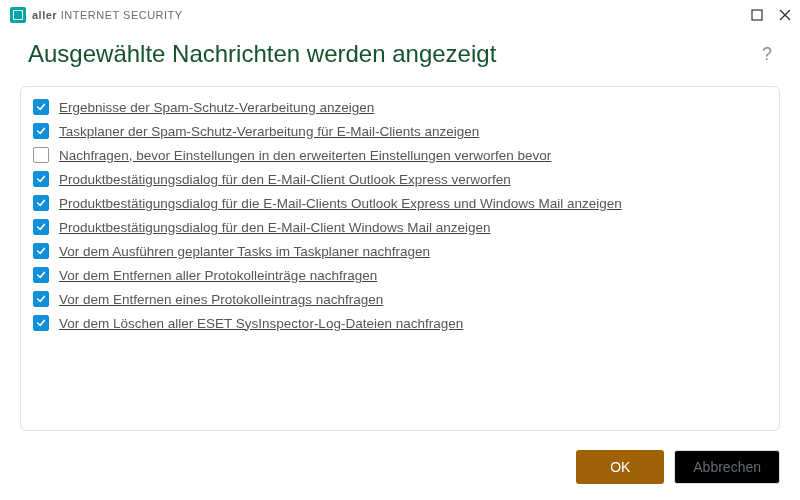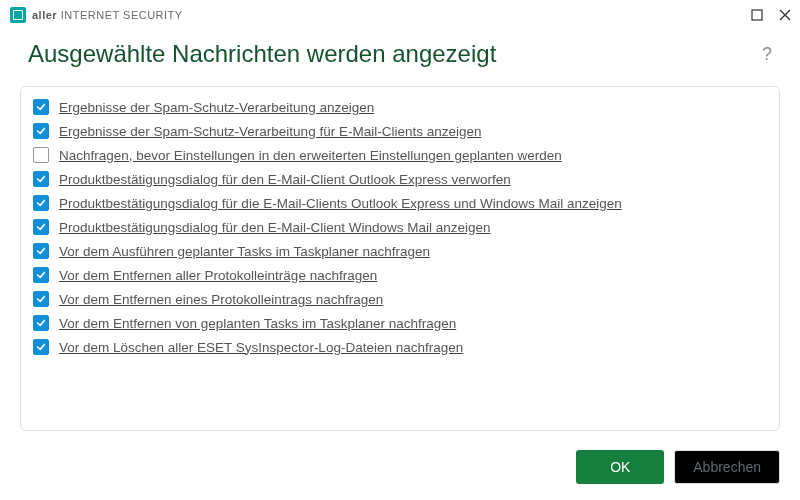--- a/index.html
+++ b/index.html
@@ -20,21 +20,21 @@
   .panel { border:1px solid #e2e2e2; border-radius:6px; height: 345px; position:relative;text-decoration:underline; }
   .list { height:100%; overflow-y:auto; padding: 8px 4px 8px 8px; }
   .row { display:flex; align-items:center; gap:10px; padding:4px 4px; font-size:13.5px; color:#565656; }
   .chk { width:16px; height:16px; border:1px solid #999; border-radius:2px; background:#fff; flex:0 0 16px; display:flex; align-items:center; justify-content:center; cursor:pointer; }
   .chk.checked { background:#0f8fd9; border-color:#0f8fd9; }
   .chk.checked svg { display:block; }
   .chk svg { display:none; }
   .row-label { cursor:default; }
   .footer { display:flex; justify-content:flex-end; gap:10px; padding: 16px 20px; }
   .btn { min-width:88px; height:34px; border-radius:3px; border:1px solid transparent; font-size:14px; cursor:pointer; padding:0 18px; }
-  .btn-primary { background:#15803d; color:#fff; }
+  .btn-primary { background:#a16207; color:#fff; }
   .btn-secondary { background:#000000; color:#5f6b73; border-color:#d9dde0; }
   
   .list::-webkit-scrollbar { width:10px; }
   .list::-webkit-scrollbar-thumb { background:#c7c7c7; border-radius:5px; }
   .list::-webkit-scrollbar-track { background:transparent; }
 </style>
 </head>
 <body>
 <div class="window">
 
@@ -74,25 +74,25 @@
               </svg>
             </div>
             <span class="row-label">Ergebnisse der Spam-Schutz-Verarbeitung anzeigen</span>
           </div>
           <div class="row">
             <div class="chk checked">
               <svg width="10" height="10" viewBox="0 0 12 12">
                 <path d="M2 6 L5 9 L10 3" stroke="#fff" stroke-width="2" fill="none" stroke-linecap="round" stroke-linejoin="round"></path>
               </svg>
             </div>
-            <span class="row-label">Ergebnisse der Spam-Schutz-Verarbeitung für E-Mail-Clients anzeigen</span>
+            <span class="row-label">Taskplaner der Spam-Schutz-Verarbeitung für E-Mail-Clients anzeigen</span>
           </div>
           <div class="row">
             <div class="chk"></div>
-            <span class="row-label">Nachfragen, bevor Einstellungen in den erweiterten Einstellungen geplanten werden</span>
+            <span class="row-label">Nachfragen, bevor Einstellungen in den erweiterten Einstellungen verworfen bevor</span>
           </div>
           <div class="row">
             <div class="chk checked">
               <svg width="10" height="10" viewBox="0 0 12 12">
                 <path d="M2 6 L5 9 L10 3" stroke="#fff" stroke-width="2" fill="none" stroke-linecap="round" stroke-linejoin="round"></path>
               </svg>
             </div>
             <span class="row-label">Produktbestätigungsdialog für den E-Mail-Client Outlook Express verworfen</span>
           </div>
           <div class="row">
@@ -134,28 +134,20 @@
               </svg>
             </div>
             <span class="row-label">Vor dem Entfernen eines Protokolleintrags nachfragen</span>
           </div>
           <div class="row">
             <div class="chk checked">
               <svg width="10" height="10" viewBox="0 0 12 12">
                 <path d="M2 6 L5 9 L10 3" stroke="#fff" stroke-width="2" fill="none" stroke-linecap="round" stroke-linejoin="round"></path>
               </svg>
             </div>
-            <span class="row-label">Vor dem Entfernen von geplanten Tasks im Taskplaner nachfragen</span>
-          </div>
-          <div class="row">
-            <div class="chk checked">
-              <svg width="10" height="10" viewBox="0 0 12 12">
-                <path d="M2 6 L5 9 L10 3" stroke="#fff" stroke-width="2" fill="none" stroke-linecap="round" stroke-linejoin="round"></path>
-              </svg>
-            </div>
             <span class="row-label">Vor dem Löschen aller ESET SysInspector-Log-Dateien nachfragen</span>
           </div>
         </div>
     </div>
   </div>
 
   <div class="footer">
     <button class="btn btn-primary">OK</button>
     <button class="btn btn-secondary">Abbrechen</button>
   </div>

